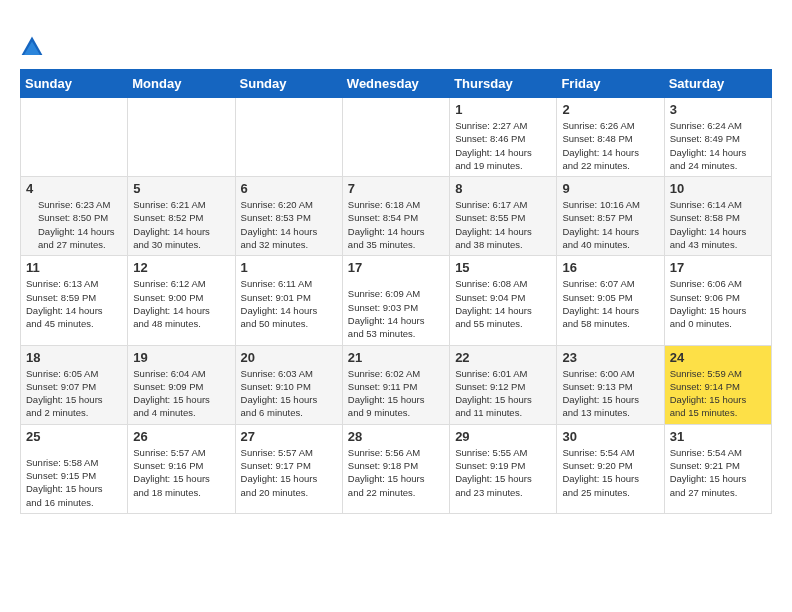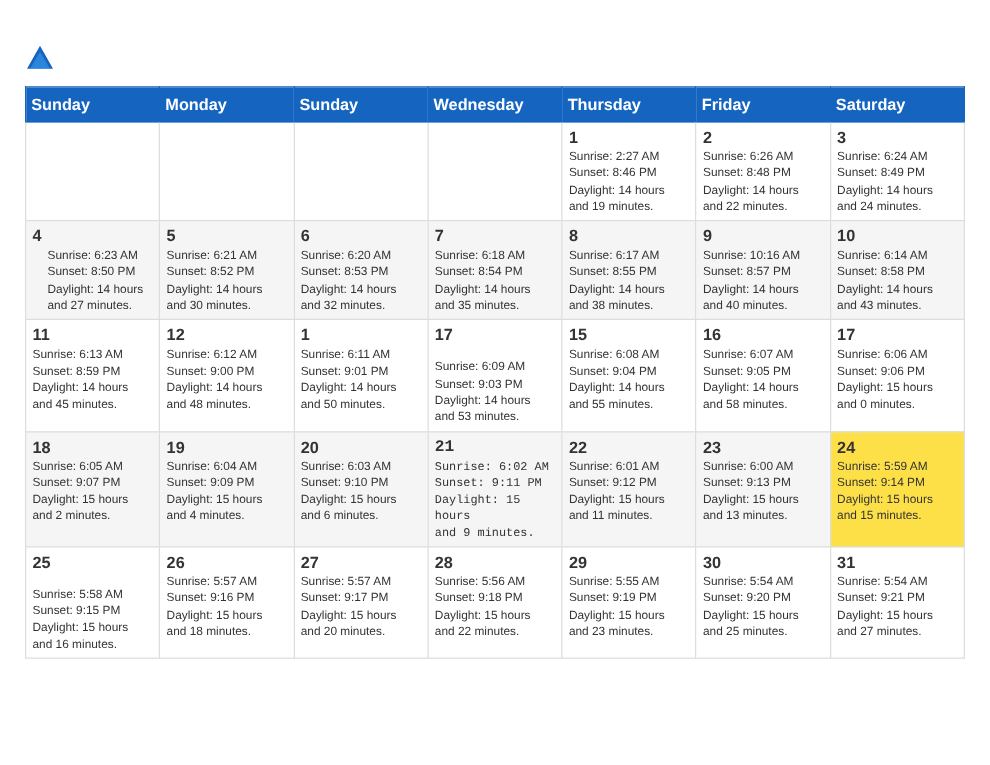--- a/index.html
+++ b/index.html
@@ -277,21 +277,21 @@
 Daylight: 15 hours
 and 4 minutes.</div>
           </td>
           <td style="background: rgb(245, 245, 245);">
             <span class="day-num">20</span>
             <div class="day-info" style="white-space: pre-line;">Sunrise: 6:03 AM
 Sunset: 9:10 PM
 Daylight: 15 hours
 and 6 minutes.</div>
           </td>
-          <td style="background: rgb(245, 245, 245); font-family: Liberation Mono, monospace;">
+          <td style="background: rgb(245, 245, 245);">
             <span class="day-num">21</span>
             <div class="day-info" style="white-space: pre-line;">Sunrise: 6:02 AM
 Sunset: 9:11 PM
 Daylight: 15 hours
 and 9 minutes.</div>
           </td>
           <td style="background: rgb(245, 245, 245);">
             <span class="day-num">22</span>
             <div class="day-info" style="white-space: pre-line;">Sunrise: 6:01 AM
 Sunset: 9:12 PM

